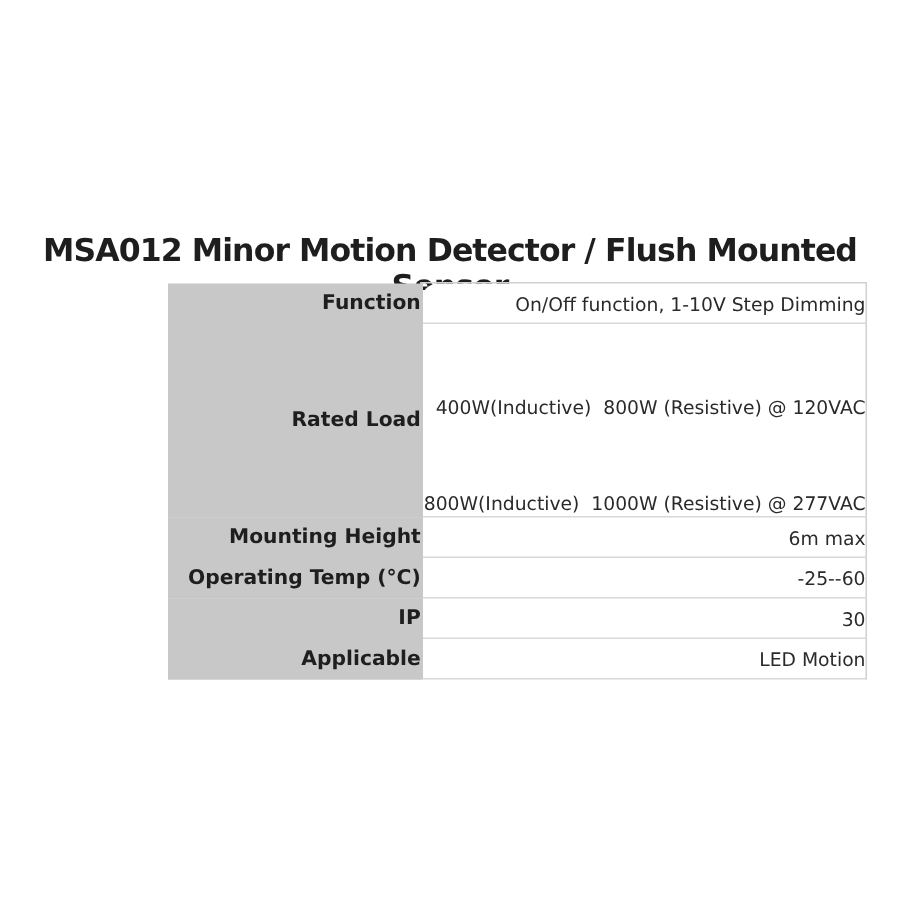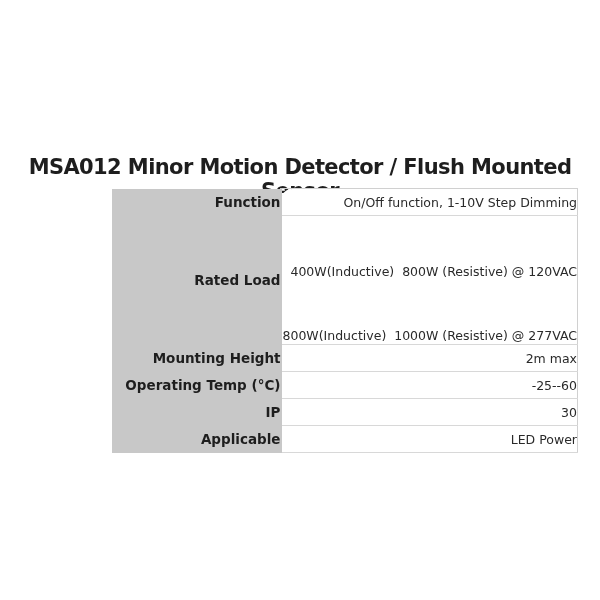--- a/index.html
+++ b/index.html
@@ -27,28 +27,28 @@
   </tr>
   <tr class="double">
     <td class="label">Rated Load</td>
     <td class="value">
       <span class="line" style="white-space:pre;">400W(Inductive)  800W (Resistive) @ 120VAC</span>
       <span class="line" style="white-space:pre;">800W(Inductive)  1000W (Resistive) @ 277VAC</span>
     </td>
   </tr>
   <tr class="single">
     <td class="label">Mounting Height</td>
-    <td class="value">2m max</td>
+    <td class="value">6m max</td>
   </tr>
   <tr class="single">
     <td class="label">Operating Temp (°C)</td>
     <td class="value">-25--60</td>
   </tr>
   <tr class="single">
     <td class="label">IP</td>
     <td class="value">30</td>
   </tr>
   <tr class="single">
     <td class="label">Applicable</td>
-    <td class="value">LED Power</td>
+    <td class="value">LED Motion</td>
   </tr>
 </tbody>
   </table>
 
 </body></html>

